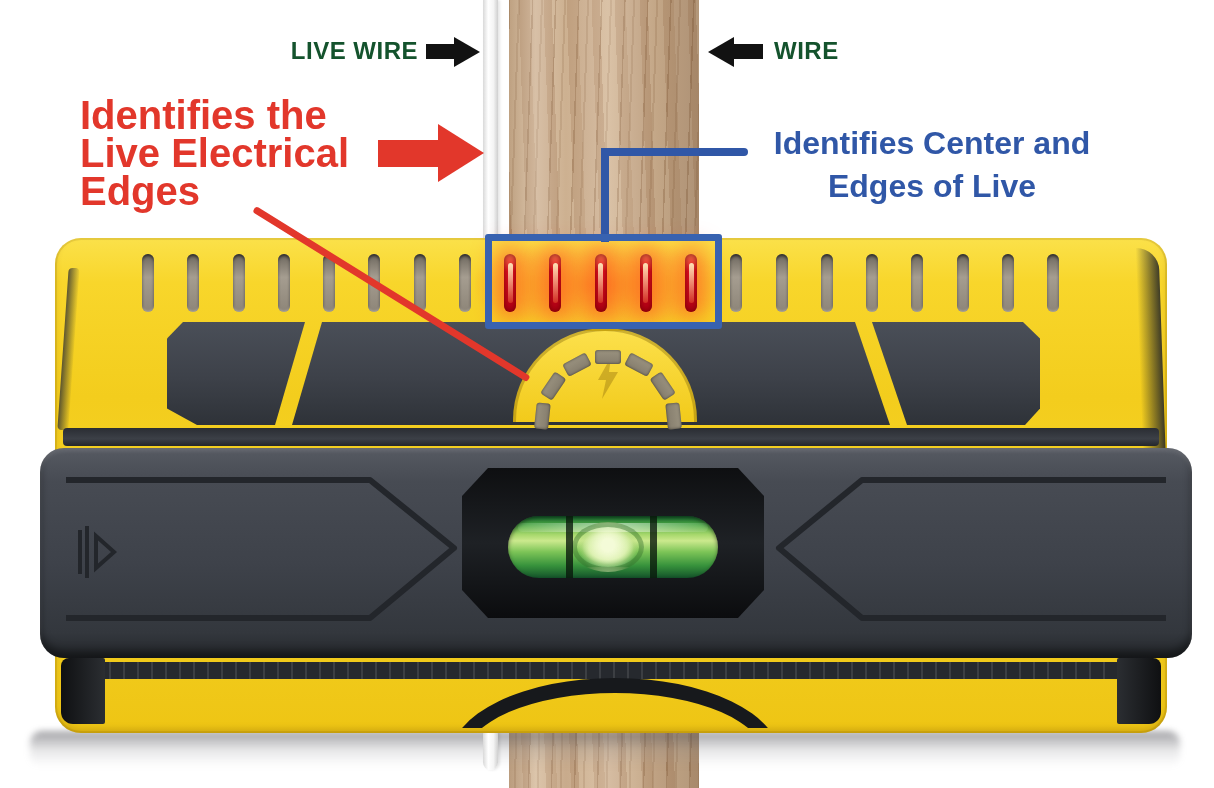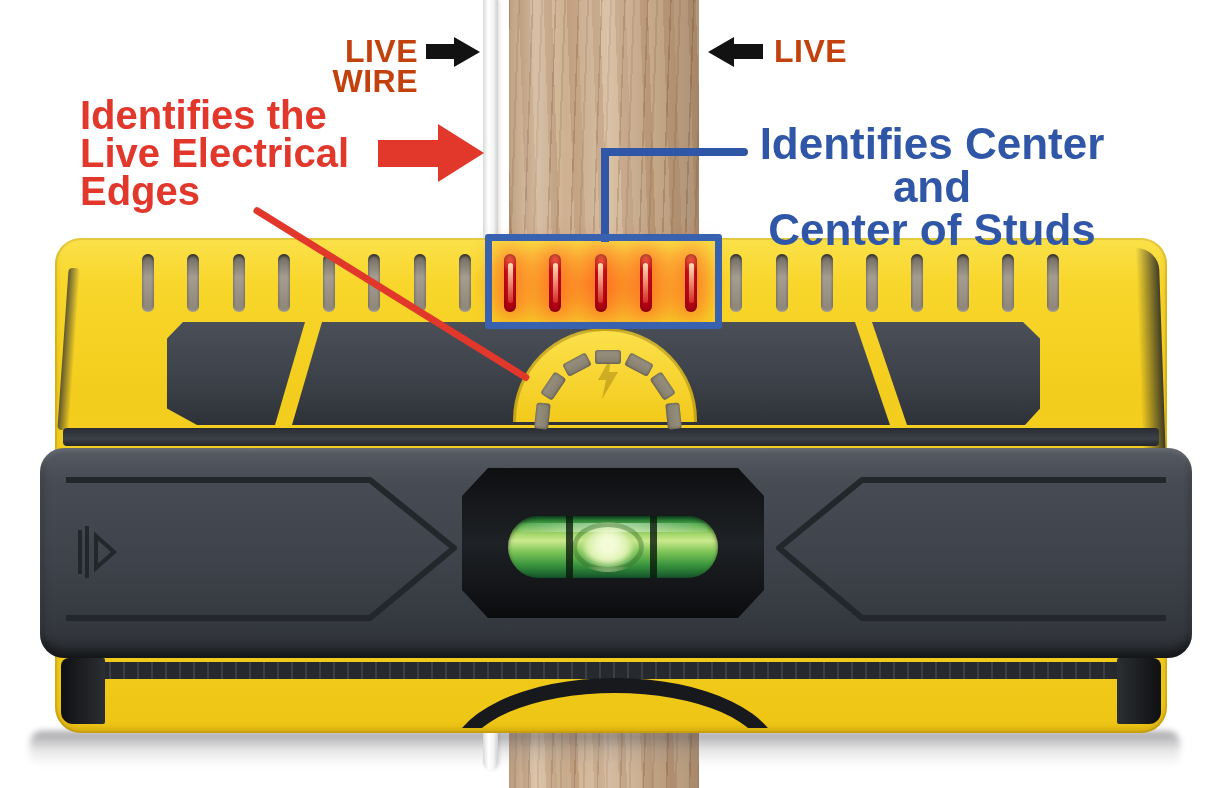--- a/index.html
+++ b/index.html
@@ -84,28 +84,28 @@
     box-shadow:inset 0 2px 4px rgba(0,0,0,0.5);}
   .vial-mark{position:absolute;top:0;width:7px;height:100%;background:rgba(8,22,10,0.78);}
   .bubble{position:absolute;left:64px;top:6px;width:72px;height:50px;border-radius:50%;
     border:5px solid rgba(55,115,45,0.45);box-sizing:border-box;
     background:radial-gradient(circle at 50% 45%, #f4fbd8 15%, rgba(225,242,180,0.5) 55%, rgba(0,0,0,0) 78%);}
   .vial-hl{position:absolute;left:10px;right:10px;top:7px;height:9px;border-radius:6px;
     background:linear-gradient(90deg, rgba(255,255,255,0.08), rgba(255,255,255,0.55) 50%, rgba(255,255,255,0.08));}
 
   
   .anno{z-index:10;position:absolute;}
-  .lbl{font-weight:bold;font-size:32px;line-height:30px;color:#c2410c;letter-spacing:0.5px;}
+  .lbl{font-weight:bold;font-size:24px;line-height:30px;color:#14532d;letter-spacing:0.5px;}
   .arrow-shaft{position:absolute;background:#121212;}
   .tri-right{position:absolute;width:0;height:0;border-top:15px solid transparent;border-bottom:15px solid transparent;}
   .tri-left{position:absolute;width:0;height:0;border-top:15px solid transparent;border-bottom:15px solid transparent;}
 
   .red-callout{left:80px;top:96px;width:340px;text-align:left;font-weight:bold;font-size:40px;line-height:38px;}
   .red-callout span{display:block;}
-  .blue-callout{left:748px;top:122px;width:368px;text-align:center;font-weight:bold;font-size:44px;line-height:43px;}
+  .blue-callout{left:748px;top:122px;width:368px;text-align:center;font-weight:bold;font-size:32px;line-height:43px;}
   .blue-callout span{display:block;}
 
   .red-arrow-shaft{position:absolute;left:378px;top:140px;width:62px;height:27px;}
   .red-arrow-head{position:absolute;left:438px;top:124px;width:0;height:0;
     border-top:29px solid transparent;border-bottom:29px solid transparent;}
   .red-line{position:absolute;left:256px;top:206px;width:323px;height:7px;border-radius:3px;
     transform:rotate(31.8deg);transform-origin:0 0;}
 
   .blue-h{position:absolute;left:604px;top:148px;width:144px;height:8px;border-radius:4px;}
   .blue-v{position:absolute;left:601px;top:148px;width:8px;height:94px;}
@@ -197,31 +197,31 @@
       <div class="vial-mark" style="left:142px;"></div>
     </div>
   </div>
 
   <div class="anno lbl" style="left:250px;top:36px;width:168px;text-align:right;">LIVE WIRE</div>
   <div class="anno arrow-shaft" style="left:426px;top:44px;width:29px;height:15px;"></div>
   <div class="anno tri-right" style="left:454px;top:37px;border-left:26px solid #121212;"></div>
 
   <div class="anno tri-left" style="left:708px;top:37px;border-right:26px solid #121212;"></div>
   <div class="anno arrow-shaft" style="left:733px;top:44px;width:30px;height:15px;"></div>
-  <div class="anno lbl" style="left:774px;top:36px;width:120px;text-align:left;">LIVE</div>
+  <div class="anno lbl" style="left:774px;top:36px;width:120px;text-align:left;">WIRE</div>
 
   <div class="anno red-callout" id="red-callout" style="color: rgb(226, 55, 43);">
     <span>Identifies the</span>
     <span>Live Electrical Edges</span>
   </div>
   <div class="anno red-arrow-shaft" id="red-arrow-shaft" style="background: rgb(226, 55, 43);"></div>
   <div class="anno red-arrow-head" id="red-arrow-head" style="border-left: 46px solid rgb(226, 55, 43);"></div>
   <div class="anno red-line" id="red-line" style="background: rgb(226, 55, 43);"></div>
 
   <div class="anno blue-callout" id="blue-callout" style="color: rgb(48, 87, 167);">
     <span>Identifies Center and</span>
-    <span>Center of Studs</span>
+    <span>Edges of Live</span>
   </div>
   <div class="anno blue-h" id="blue-h" style="background: rgb(48, 87, 167);"></div>
   <div class="anno blue-v" id="blue-v" style="background: rgb(48, 87, 167);"></div>
   <div class="anno blue-box"></div>
 
 </div>
 
 </body></html>

